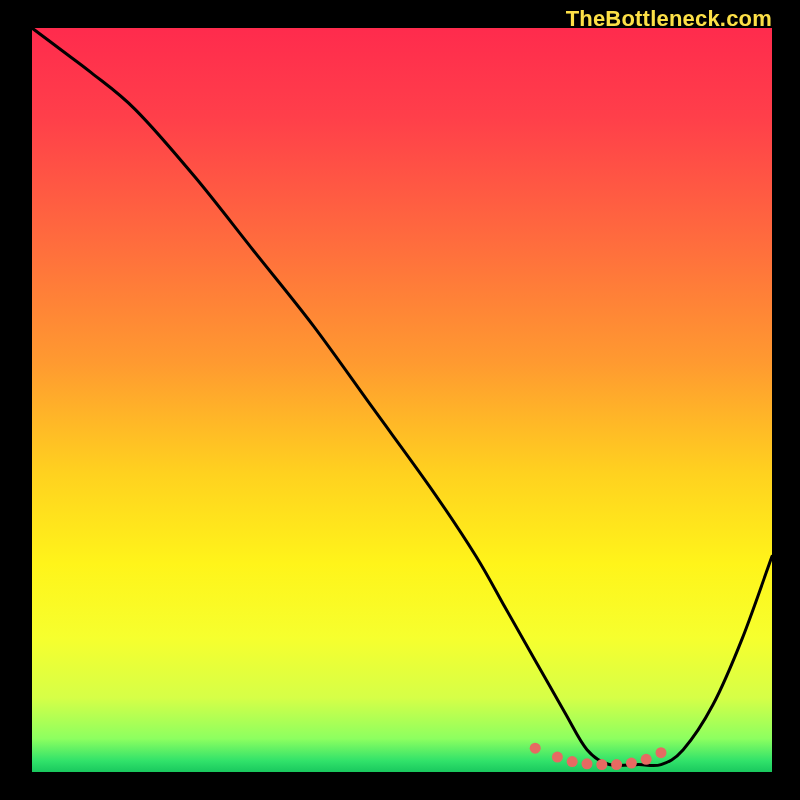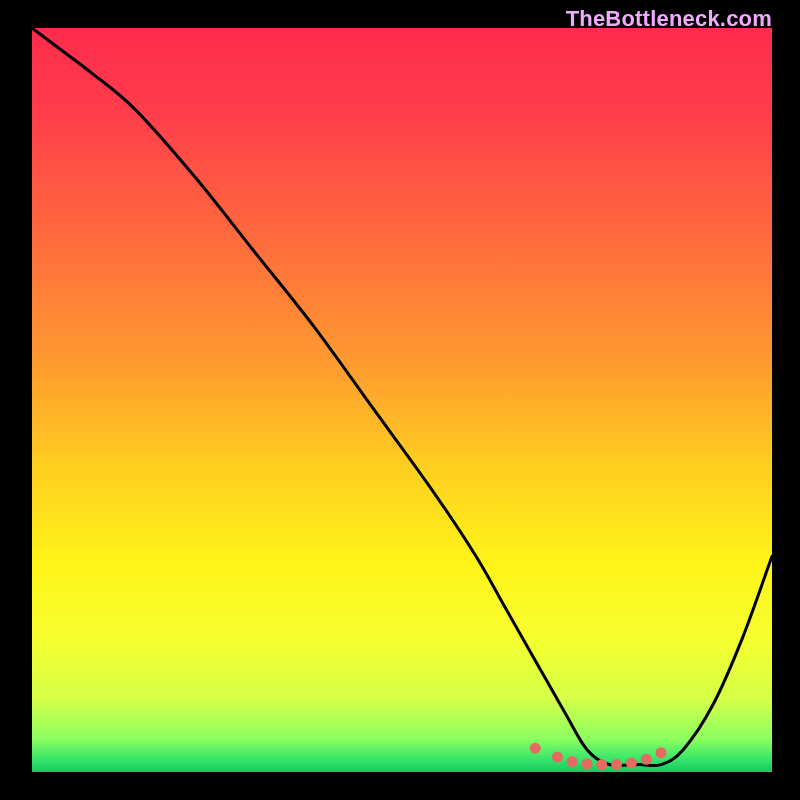--- a/index.html
+++ b/index.html
@@ -33,21 +33,21 @@
     position: absolute;
     inset: 0;
   }
   .watermark {
     position: absolute;
     top: 6px;
     right: 28px;
     font-family: Arial, Helvetica, sans-serif;
     font-size: 22px;
     font-weight: bold;
-    color: #f0abfc;
+    color: #fde047;
     letter-spacing: 0.2px;
   }
 </style>
 </head>
 <body>
 
 <div class="frame">
 
   <div class="watermark">TheBottleneck.com</div>
 

